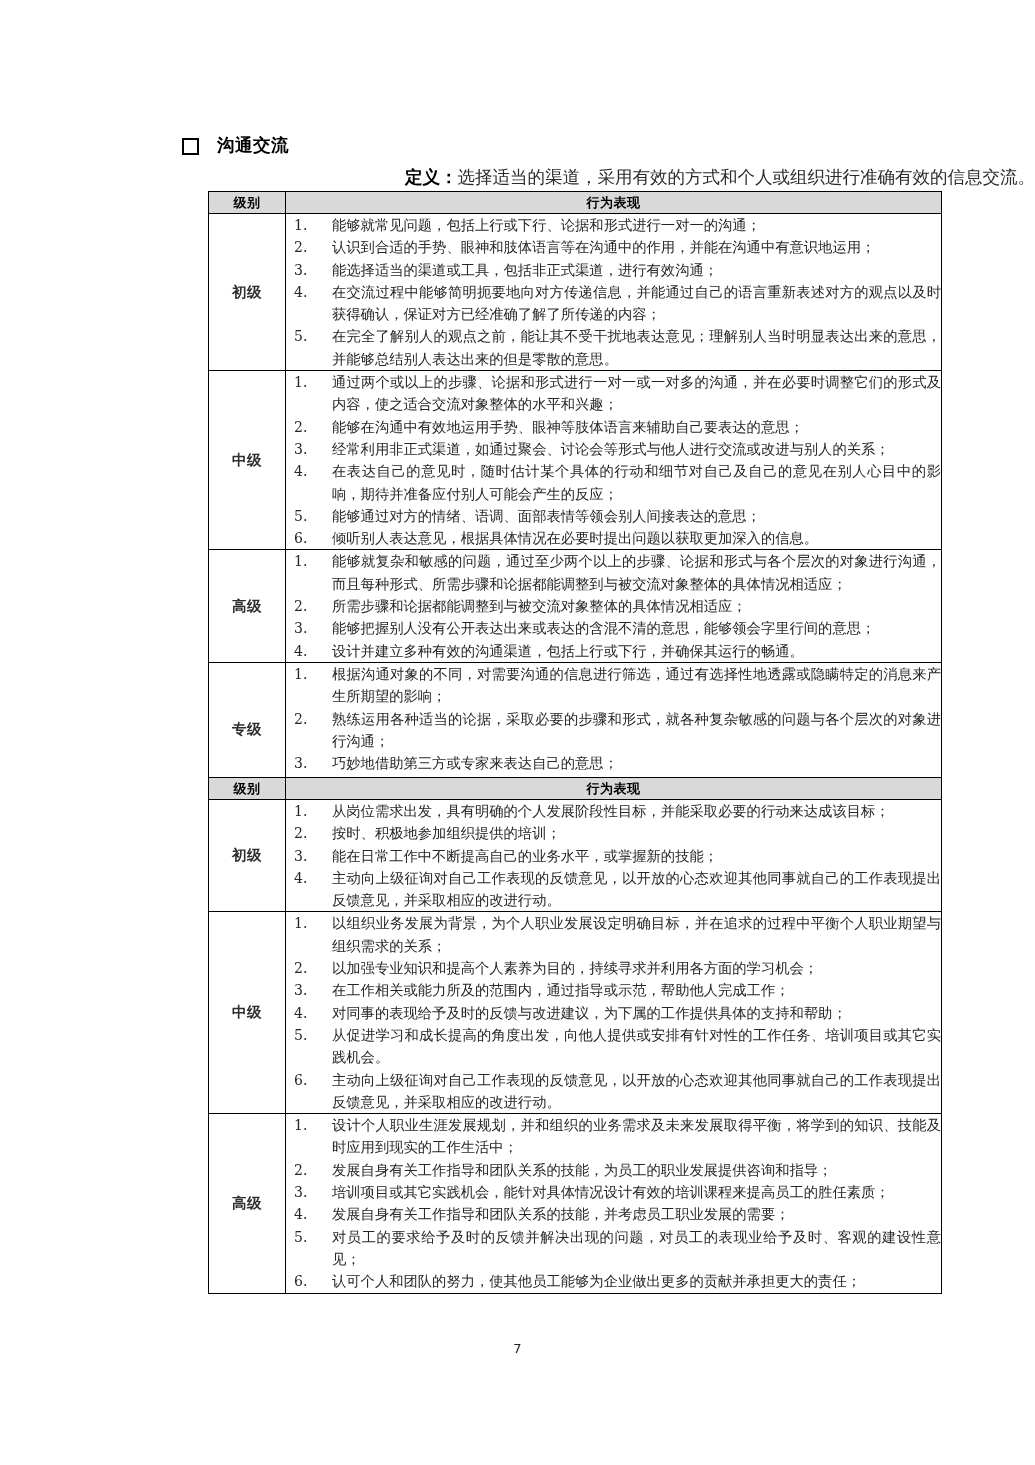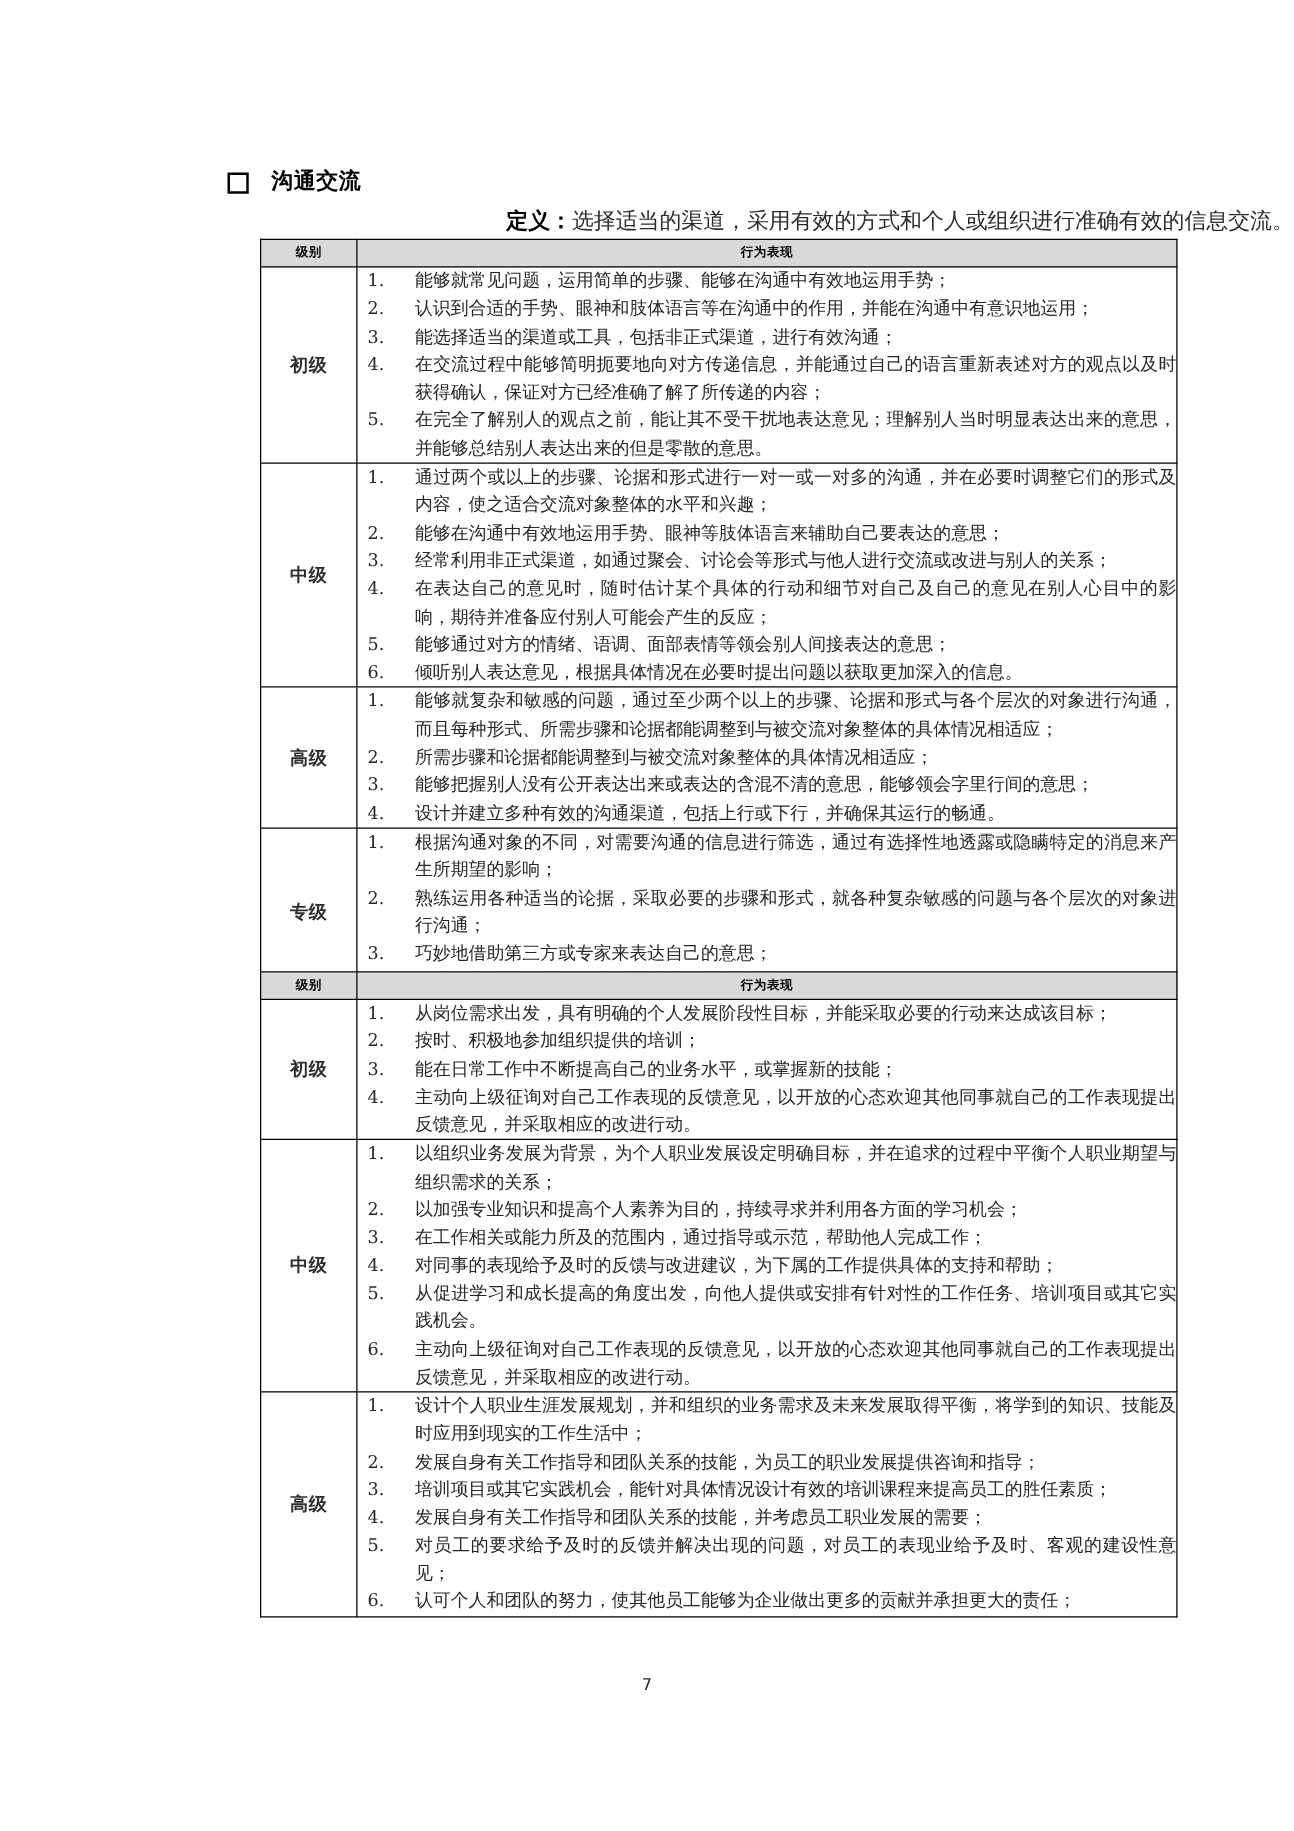--- a/index.html
+++ b/index.html
@@ -83,21 +83,21 @@
   table.comp-table td,
   table.comp-table th {
     border: 1px solid #000000;
     vertical-align: middle;
     padding: 0;
   }
   table.comp-table thead th {
     background: #d9d9d9;
     font-family: "DejaVu Sans", "Liberation Sans", sans-serif;
     font-weight: bold;
-    font-size: 10px;
+    font-size: 13px;
     line-height: 20px;
     height: 21px;
     text-align: center;
     color: #000000;
     letter-spacing: 0.5px;
   }
   col.col-level { width: 77px; }
   col.col-behavior { width: 656px; }
 
   td.level-cell {
@@ -171,21 +171,21 @@
         <tr>
           <th>级别</th>
           <th>行为表现</th>
         </tr>
       </thead>
       <tbody>
         <tr>
           <td class="level-cell">初级</td>
           <td class="behavior-cell">
             <ol class="behavior-list">
-              <li><span class="num">1.</span><span>能够就常见问题，运用简单的步骤、能够在沟通中有效地运用手势；</span></li>
+              <li><span class="num">1.</span><span>能够就常见问题，包括上行或下行、论据和形式进行一对一的沟通；</span></li>
               <li><span class="num">2.</span><span>认识到合适的手势、眼神和肢体语言等在沟通中的作用，并能在沟通中有意识地运用；</span></li>
               <li><span class="num">3.</span><span>能选择适当的渠道或工具，包括非正式渠道，进行有效沟通；</span></li>
               <li><span class="num">4.</span><span>在交流过程中能够简明扼要地向对方传递信息，并能通过自己的语言重新表述对方的观点以及时获得确认，保证对方已经准确了解了所传递的内容；</span></li>
               <li><span class="num">5.</span><span>在完全了解别人的观点之前，能让其不受干扰地表达意见；理解别人当时明显表达出来的意思，并能够总结别人表达出来的但是零散的意思。</span></li>
             </ol>
           </td>
         </tr>
         <tr>
           <td class="level-cell">中级</td>
           <td class="behavior-cell">

